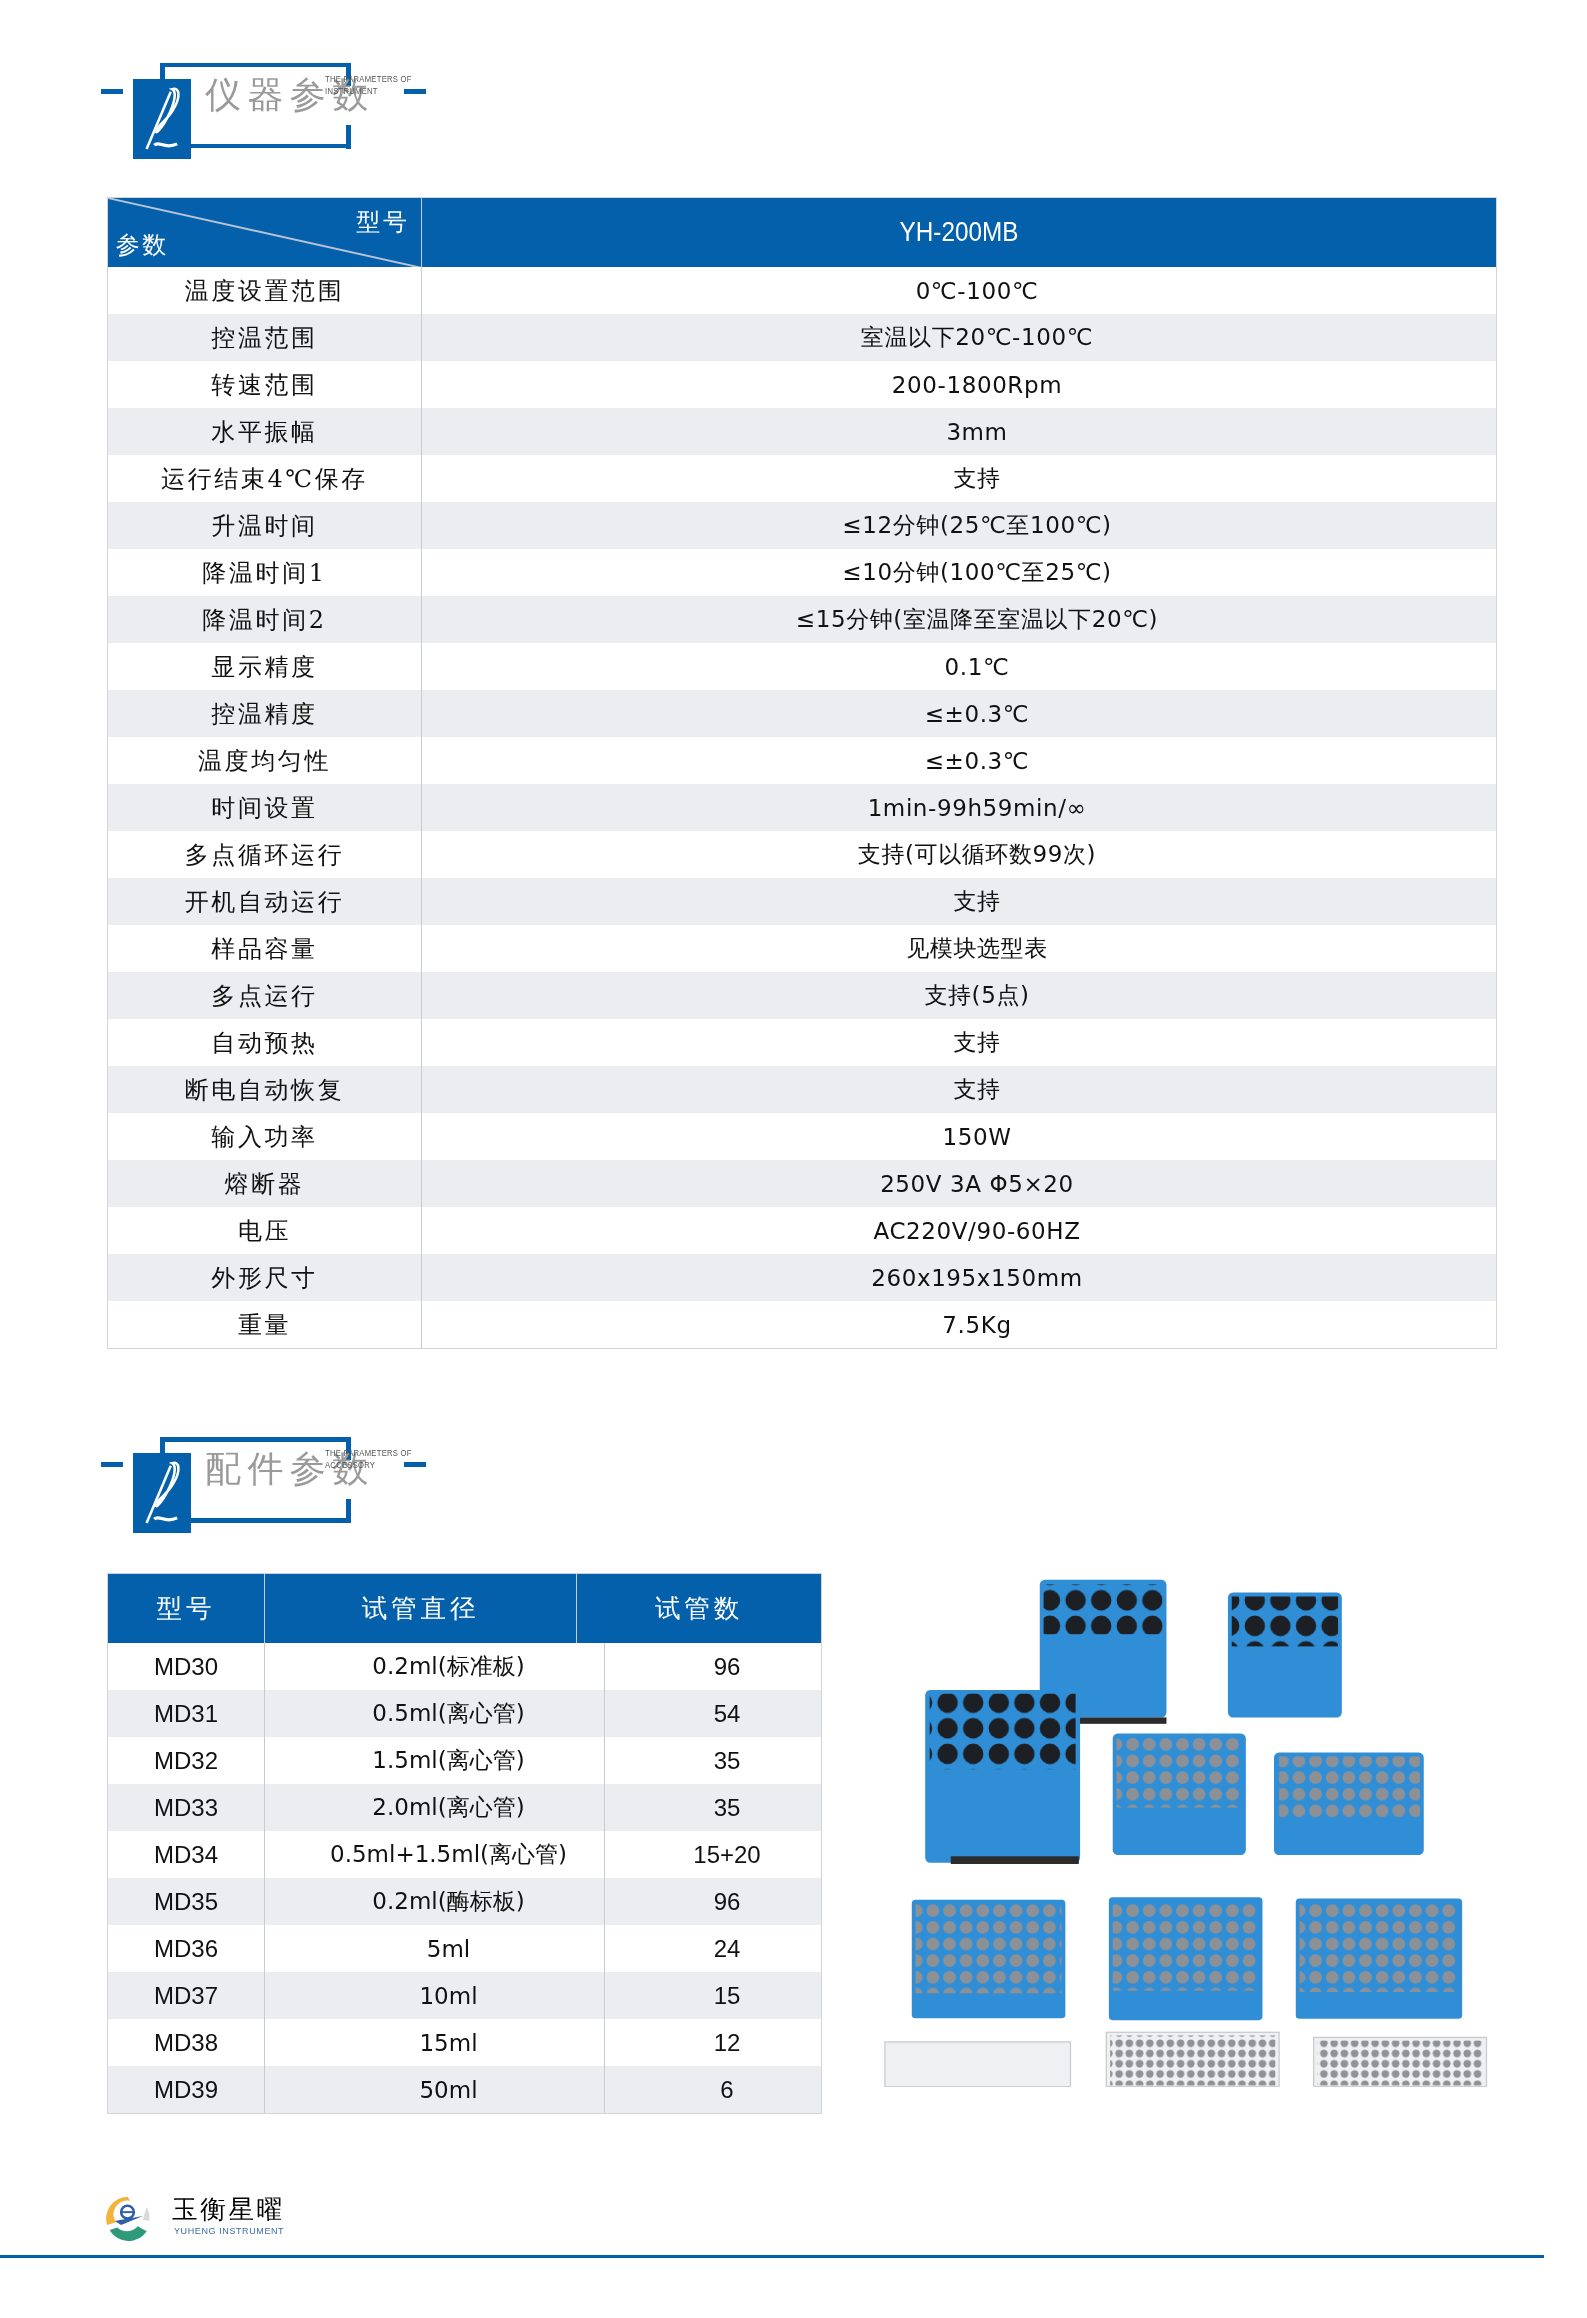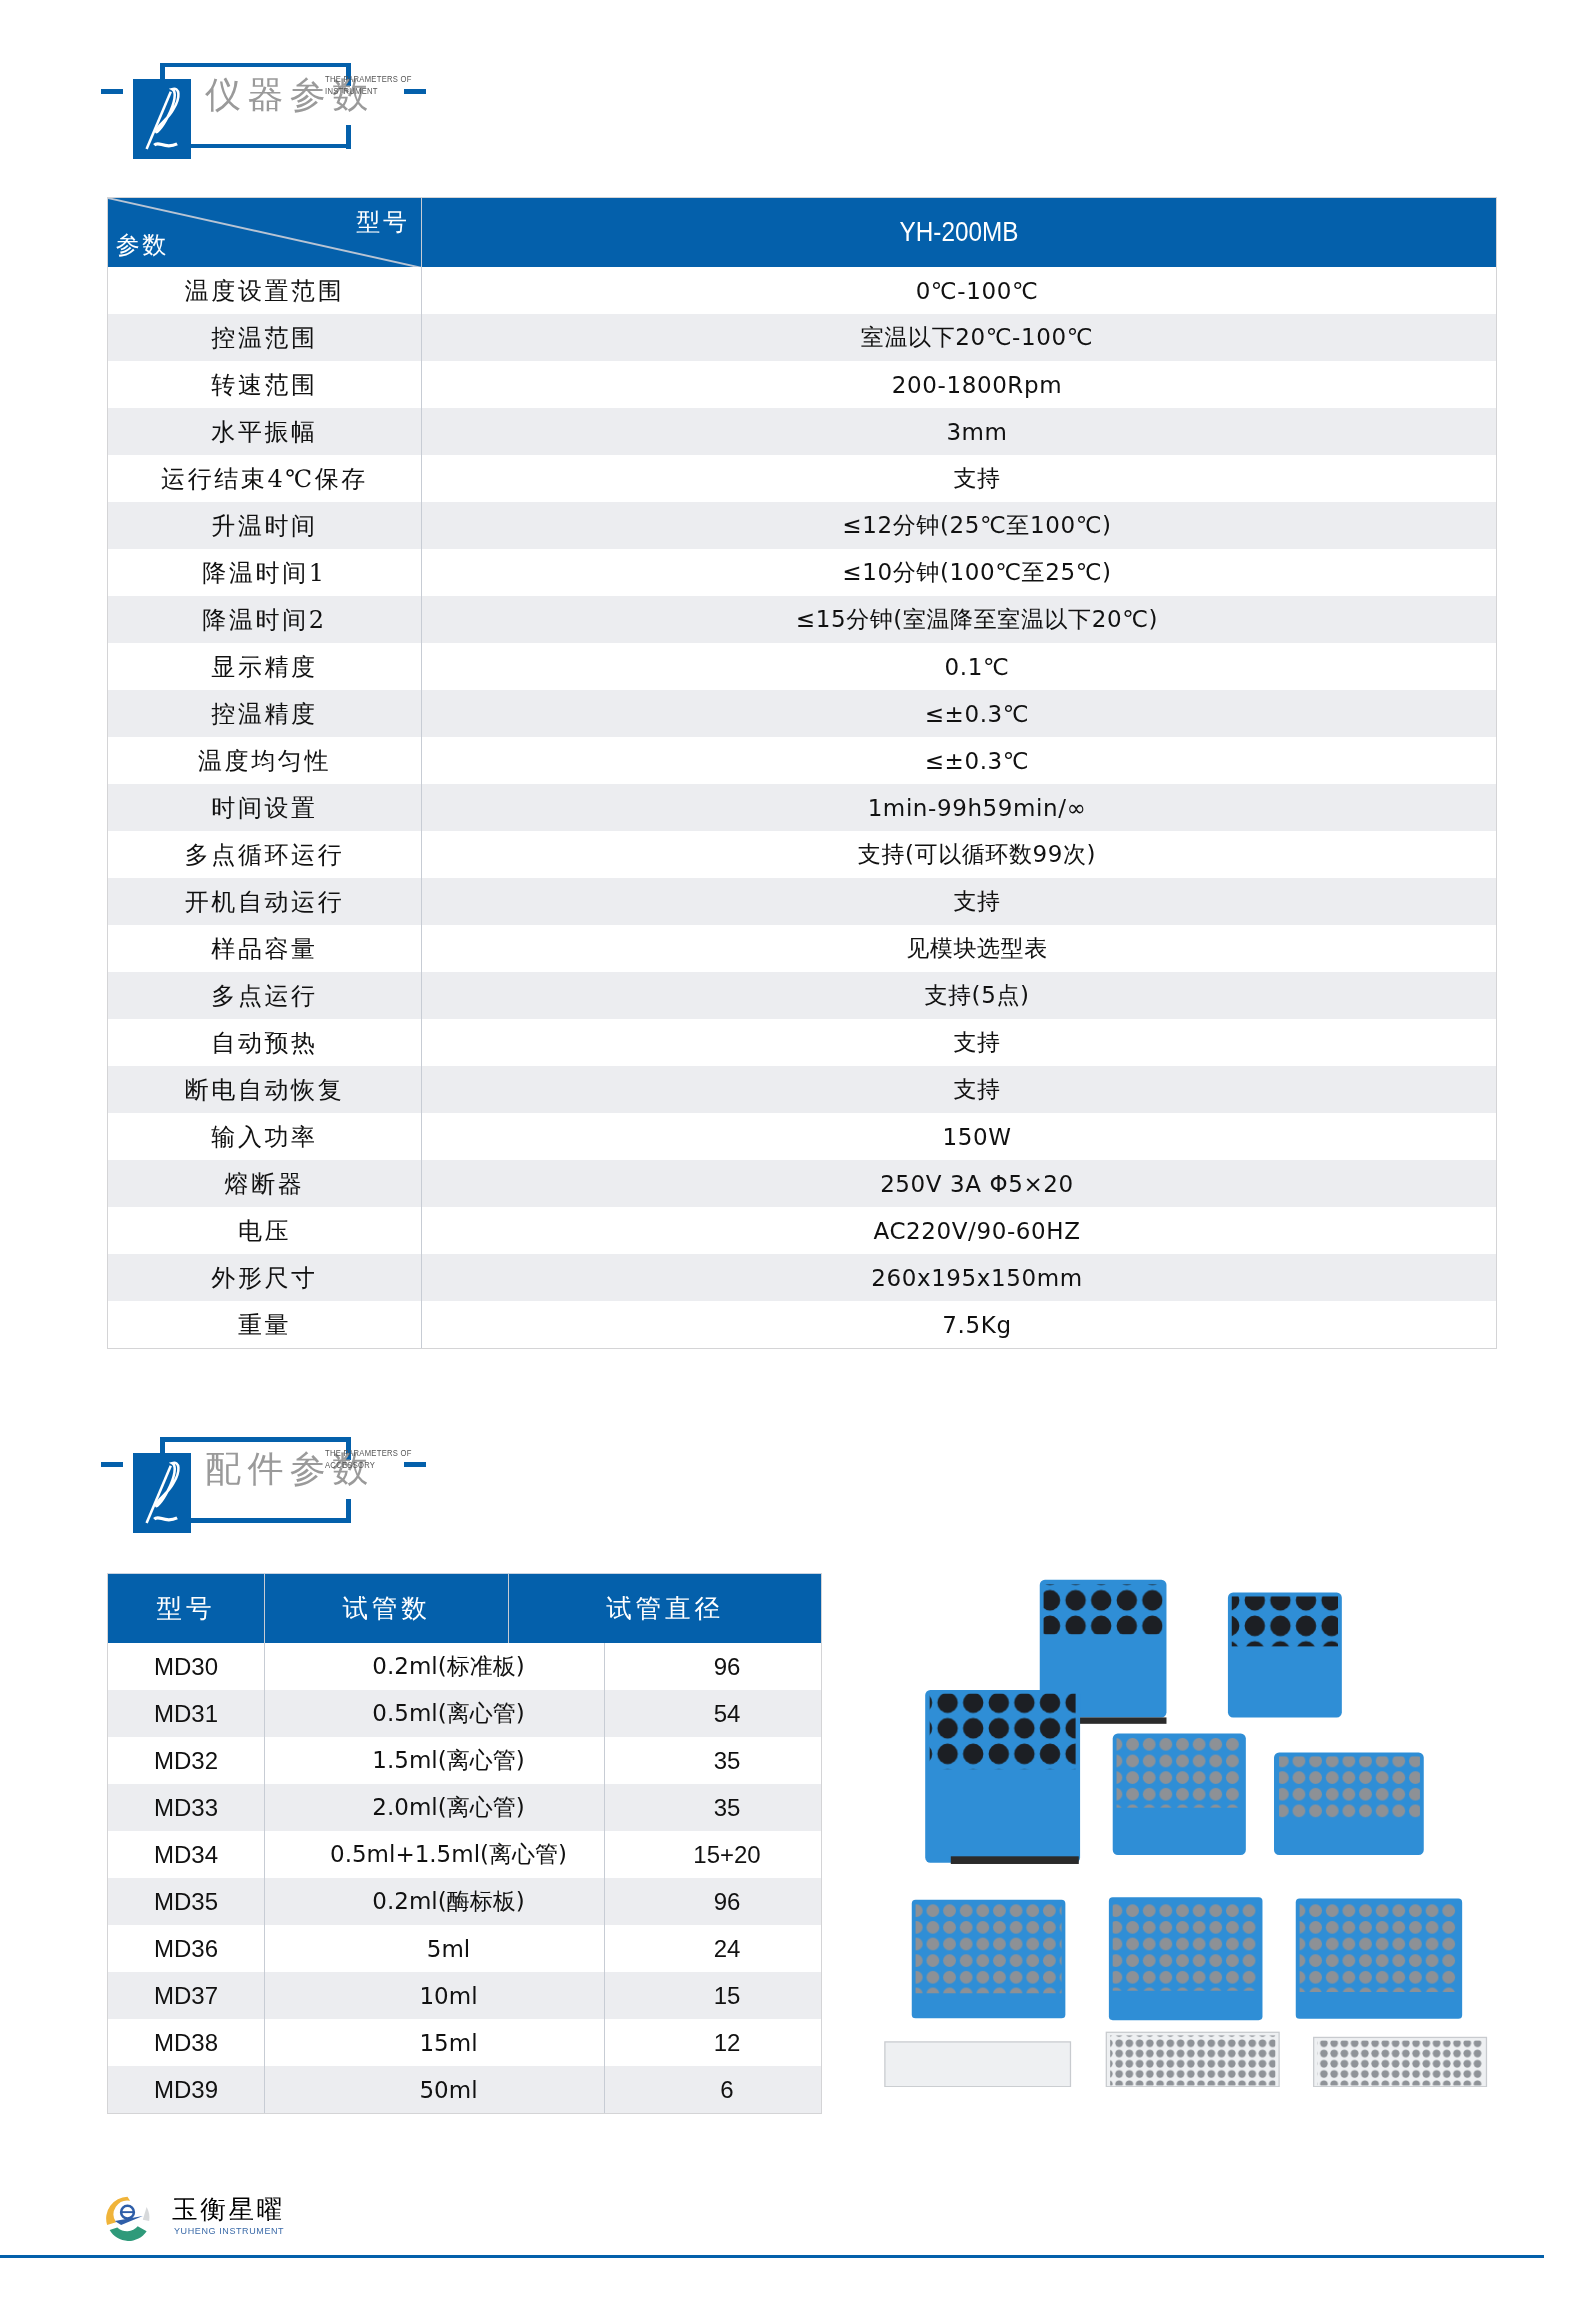--- a/index.html
+++ b/index.html
@@ -199,22 +199,22 @@
     </svg>
   </div>
   <div class="title-cn" style="left:205px; top:54px; font-size:36px; letter-spacing:6.4px; line-height:64px;">配件参数</div>
   <div class="title-en" style="left:325px; top:65px; font-size:9px; line-height:11.5px;">THE PARAMETERS OF</div>
   <div class="title-en" style="left:325px; top:77px; font-size:9px; line-height:11.5px;">ACCESSORY</div>
 </div>
 
 <div class="acc">
   <div class="thead">
     <div class="h c1">型号</div>
+    <div class="h c2">试管直径</div>
     <div class="h c3">试管数</div>
-    <div class="h c2">试管直径</div>
   </div>
   <div>
     <div class="row">
         <div class="c c1">MD30</div>
         <div class="c c2 val">0.2ml(标准板)</div>
         <div class="c c3">96</div>
       </div>
     <div class="row">
         <div class="c c1">MD31</div>
         <div class="c c2 val">0.5ml(离心管)</div>

